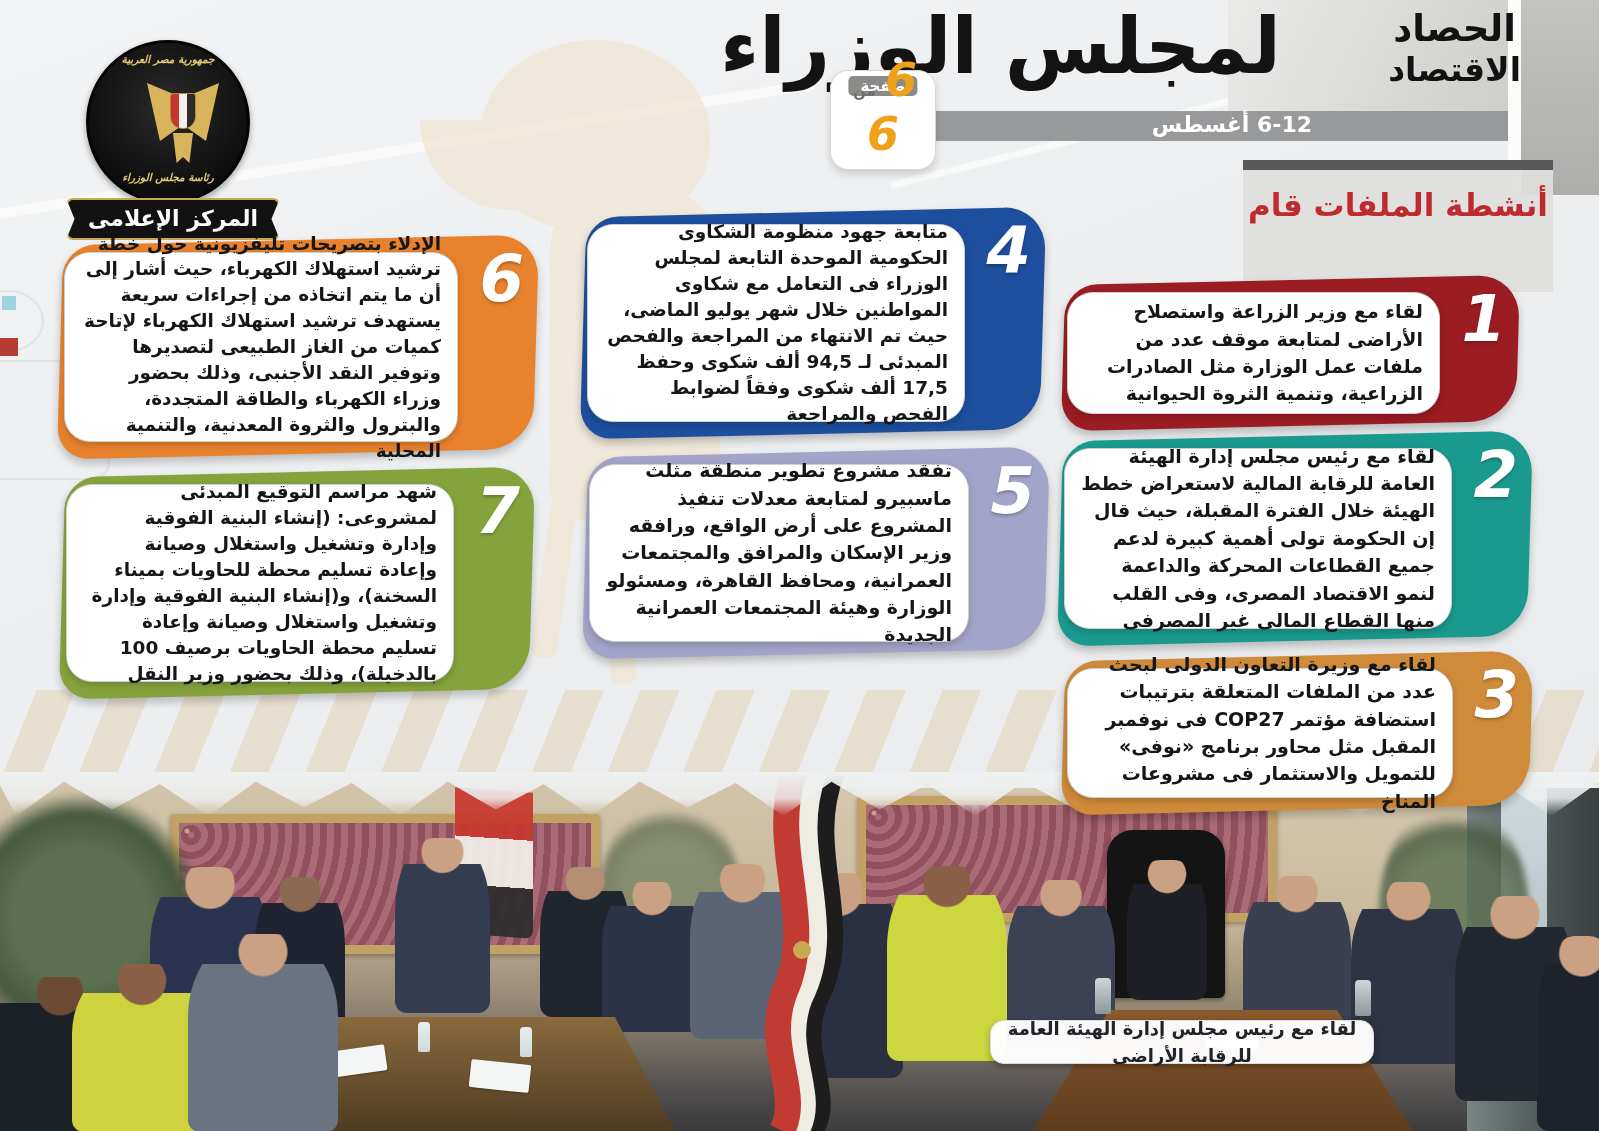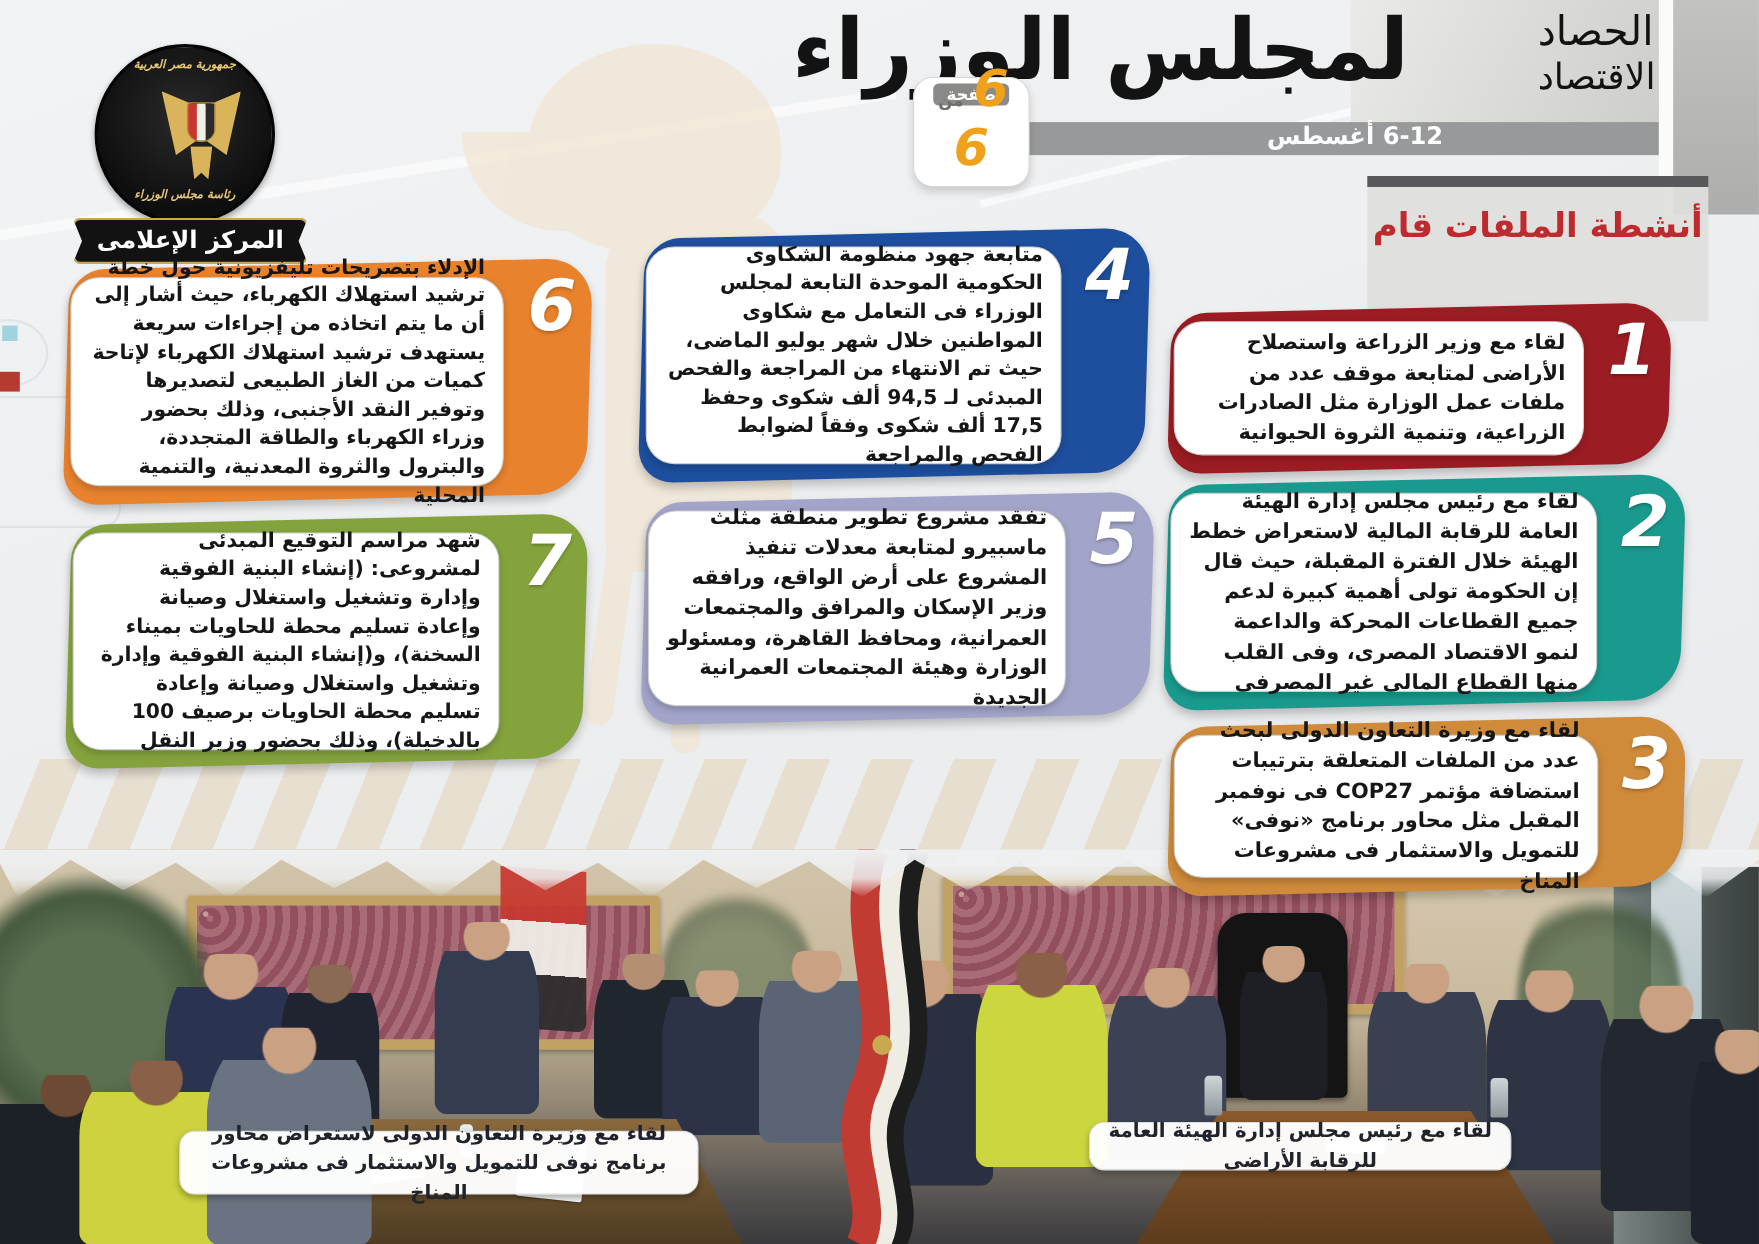--- a/index.html
+++ b/index.html
@@ -24,21 +24,21 @@
   .wm .t3 { left:345px; top:440px; width:26px; height:220px; transform:rotate(-8deg); border-radius:12px; }
   .chevband { position:absolute; left:0; top:690px; width:1599px; height:95px; z-index:2;
               background:repeating-linear-gradient(112deg, rgba(222,196,148,.0) 0 34px, rgba(222,196,148,.35) 34px 70px); }
 
   
   .corner-block { position:absolute; left:1521px; top:0; width:78px; height:195px;
                   background:linear-gradient(180deg,#c2c2c0,#adadab); z-index:3; }
   .corner-stripe { position:absolute; left:1508px; top:0; width:13px; height:195px; background:#fbfbfa; z-index:3; }
   .kicker-panel { position:absolute; left:1228px; top:0; width:280px; height:112px;
                   background:linear-gradient(115deg,#eaeae8,#cdcdca); z-index:3; }
-  .kicker { position:absolute; right:94px; top:6px; z-index:4; text-align:left; color:#121212; font-weight:400; }
+  .kicker { position:absolute; right:78px; top:6px; z-index:4; text-align:center; color:#121212; font-weight:700; }
   .kicker .k1 { font-size:37px; line-height:1.25; }
   .kicker .k2 { font-size:33px; line-height:1.1; }
   .main-title { position:absolute; right:318px; top:2px; z-index:4; font-size:77px; font-weight:900;
                 color:#131313; letter-spacing:-2px; }
   .date-band { position:absolute; left:935px; top:111px; width:573px; height:30px; background:#97999b; z-index:3;
                color:#ffffff; font-weight:900; font-size:22px; text-align:right; padding:1px 196px 0 0; direction:rtl; }
   .page-badge { position:absolute; left:830px; top:70px; width:106px; height:100px; background:#ffffff;
                 border:1px solid #d7d7d5; border-radius:18px; box-shadow:0 4px 8px rgba(0,0,0,.15); z-index:4; }
   .page-badge .tab { position:absolute; top:5px; left:50%; transform:translateX(-50%); background:#8a8a88;
                      color:#fff; font-size:15px; font-weight:700; padding:1px 12px; border-radius:5px; }
@@ -288,20 +288,17 @@
     <svg width="128" height="359" viewBox="0 0 128 359">
       <path d="M84,0 C52,80 106,150 68,225 C44,280 86,322 62,359" stroke="#1d1d1d" stroke-width="26" fill="none"></path>
       <path d="M66,0 C36,80 90,150 52,225 C30,280 70,322 48,359" stroke="#efece4" stroke-width="26" fill="none"></path>
       <path d="M46,0 C20,78 70,148 36,222 C16,276 54,320 34,359" stroke="#c23b33" stroke-width="26" fill="none"></path>
       <circle cx="54" cy="178" r="9" fill="#c9a94f"></circle>
     </svg>
   </div>
 
   <div class="zigzag"></div>
 
-  <div class="caption" style="left:163px;top:1028px;width:472px;height:58px;">
-    <p>لقاء مع وزيرة التعاون الدولى لاستعراض محاور برنامج نوفى للتمويل والاستثمار فى مشروعات المناخ</p>
-  </div>
   <div class="caption" style="left:990px;top:1020px;width:384px;height:44px;">
     <p>لقاء مع رئيس مجلس إدارة الهيئة العامة للرقابة الأراضى</p>
   </div>
 
 </div>
 
 </body></html>

